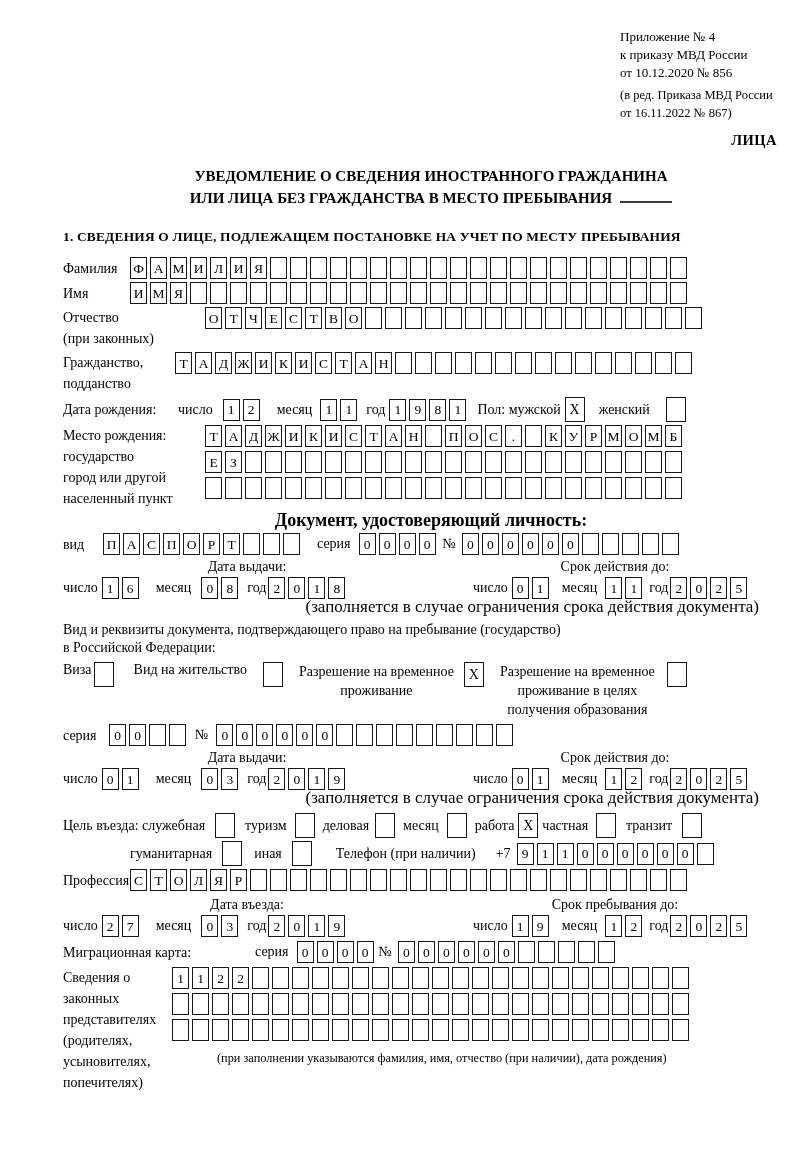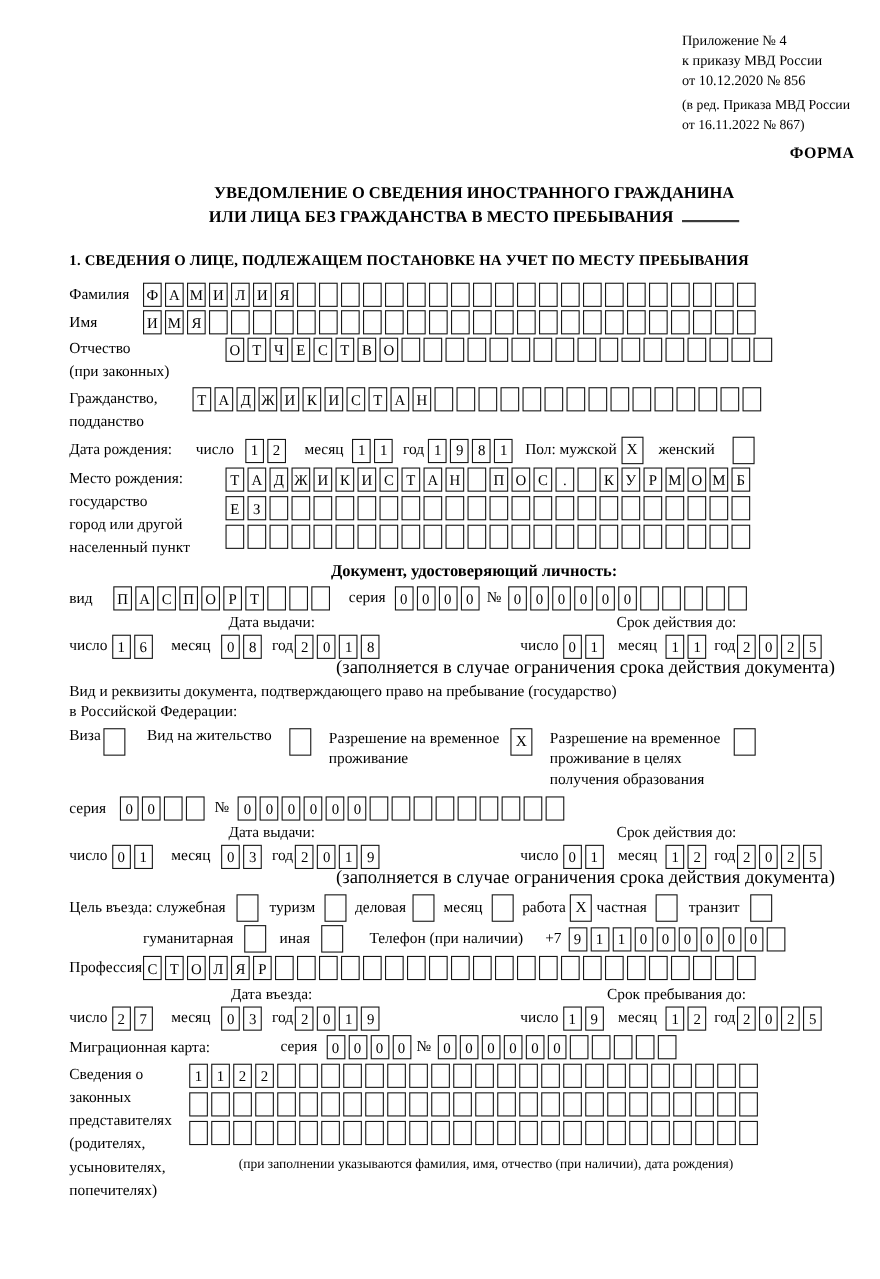--- a/index.html
+++ b/index.html
@@ -27,50 +27,50 @@
   .cellrow{display:flex;margin-bottom:4px}
   .cell{display:inline-flex;flex:none;width:17px;height:22px;border:1.5px solid #161616;margin-right:3px;
         align-items:center;justify-content:center;font-size:13.5px;padding-top:1px}
   .ck{display:inline-flex;flex:none;width:20px;height:25px;border:1.6px solid #161616;
       align-items:center;justify-content:center;font-size:14px}
 
   .ml2{margin-left:2px}.ml4{margin-left:4px}.ml6{margin-left:6px}.ml8{margin-left:8px}
   .ml10{margin-left:10px}.ml12{margin-left:12px}.ml14{margin-left:14px}.ml16{margin-left:16px}
   .ml20{margin-left:20px}.ml24{margin-left:24px}.ml42{margin-left:42px}.ml67{margin-left:67px}
 
-  .center-b{font-weight:bold;text-align:center;font-size:15px;margin-top:2px;line-height:19px}
+  .center-b{font-weight:bold;text-align:center;font-size:18px;margin-top:2px;line-height:19px}
 
   .dhdr{display:flex;margin-top:3px;line-height:17px}
   .dhdr>div{width:50%;text-align:center}
   .drow{display:flex;align-items:center;margin-top:2px}
   .drow .half{width:50%;display:flex;align-items:center}
   .note{font-size:17px;text-align:right;padding-right:40px;margin-top:1px;line-height:14px}
 
   .docline{margin-top:7px;line-height:18px}
   .visa-row{display:flex;align-items:flex-start;margin-top:5px}
-  .ctrlbl{white-space:pre-line;line-height:19px}
+  .ctrlbl{text-align:center;white-space:pre-line;line-height:19px}
 
   .purpose-row{display:flex;align-items:center;margin-top:8px}
   .note2{font-size:12.3px;margin-top:10px;margin-left:45px;line-height:15px}
 </style>
 </head>
 <body>
 
 <div class="page">
 
   <div class="hdr">
     <div>Приложение № 4</div>
     <div>к приказу МВД России</div>
     <div>от 10.12.2020 № 856</div>
   </div>
   <div class="hdr2">
     <div>(в ред. Приказа МВД России</div>
     <div>от 16.11.2022 № 867)</div>
   </div>
-  <div class="forma">ФОРМА</div>
+  <div class="forma">ЛИЦА</div>
 
   <div class="title">
     <div>УВЕДОМЛЕНИЕ О СВЕДЕНИЯ ИНОСТРАННОГО ГРАЖДАНИНА</div>
     <div><span>ИЛИ ЛИЦА БЕЗ ГРАЖДАНСТВА В МЕСТО ПРЕБЫВАНИЯ</span><span class="blank"></span></div>
   </div>
 
   <div class="sec">1. СВЕДЕНИЯ О ЛИЦЕ, ПОДЛЕЖАЩЕМ ПОСТАНОВКЕ НА УЧЕТ ПО МЕСТУ ПРЕБЫВАНИЯ</div>
 
   <div class="rc" style="margin-top:12px">
     <span class="lblcol w67">Фамилия</span>

